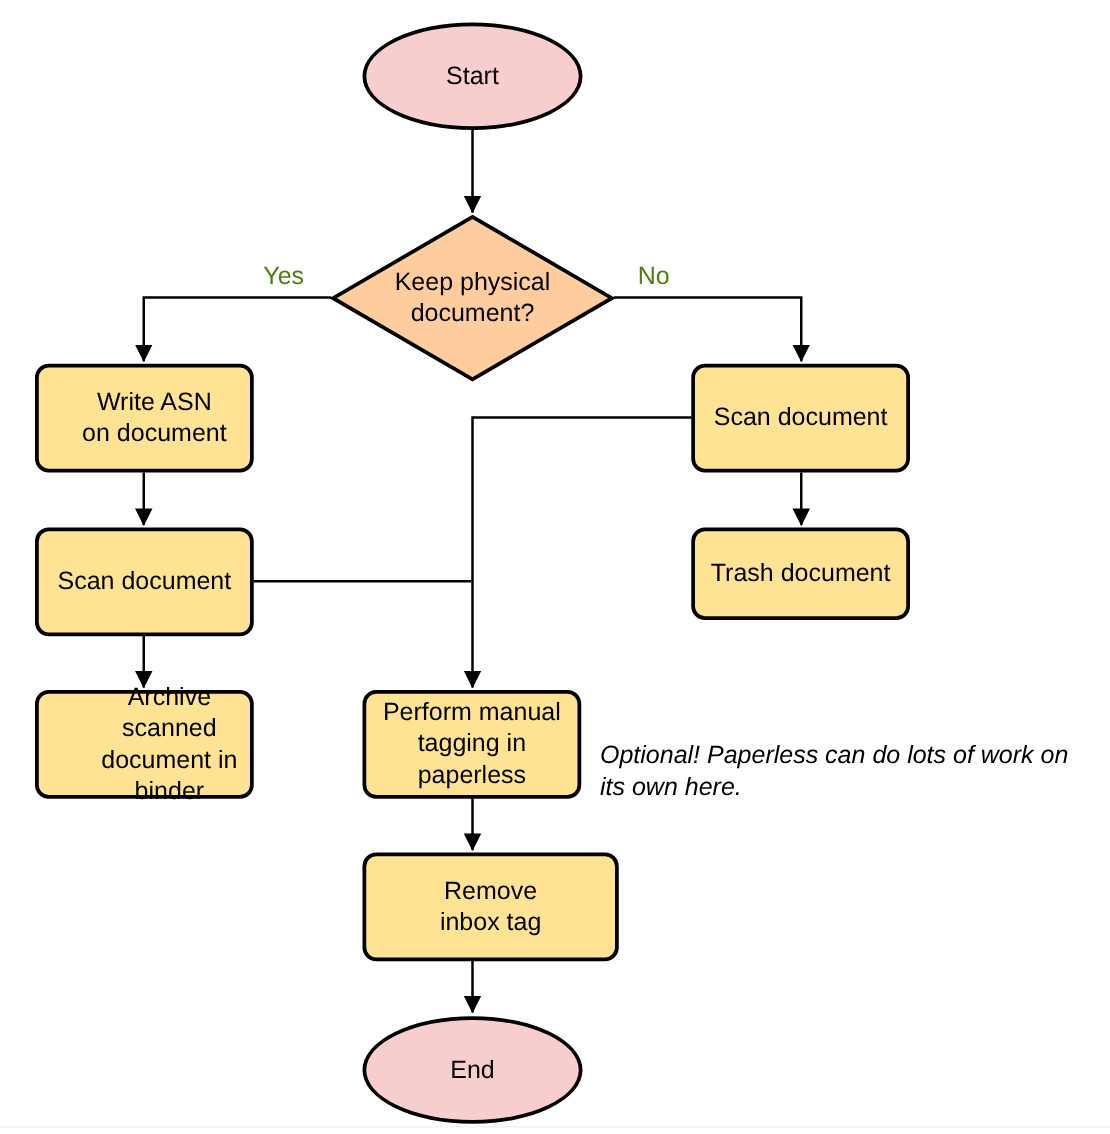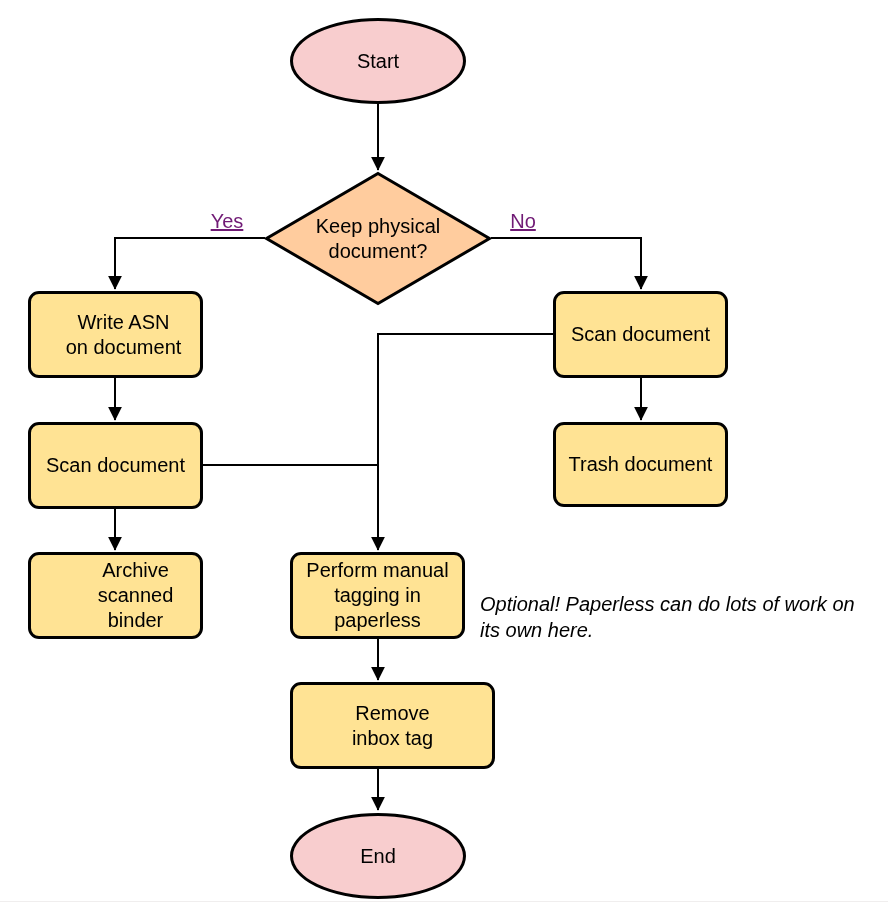--- a/index.html
+++ b/index.html
@@ -62,23 +62,22 @@
     overflow: visible;
   }
   .decision .label {
     position: relative;
     z-index: 1;
   }
   .edge-label {
     position: absolute;
     z-index: 2;
     font-size: 20px;
-    color: #701a75;
+    color: #4d7c0f;
     text-align: center;
-    text-decoration: underline;
   }
   .annotation {
     position: absolute;
     z-index: 2;
     font-size: 20px;
     font-style: italic;
     line-height: 26px;
     color: #000000;
     text-align: left;
   }
@@ -93,21 +92,21 @@
     z-index: 0;
   }
 
   
   .n-start        { left: 290px; top: 18px;  width: 176px; height: 86px; }
   .n-decision     { left: 265px; top: 172px; width: 226px; height: 133px; }
   .n-write-asn    { left: 28px;  top: 291px; width: 175px; height: 87px; padding-left: 16px; }
   .n-scan-left    { left: 28px;  top: 422px; width: 175px; height: 87px; }
   .n-archive      { left: 28px;  top: 552px; width: 175px; height: 87px; padding-left: 40px; }
   .n-scan-right   { left: 553px; top: 291px; width: 175px; height: 87px; }
-  .n-trash        { left: 553px; top: 422px; width: 175px; height: 85px; }
+  .n-trash        { left: 553px; top: 422px; width: 175px; height: 74px; }
   .n-tagging      { left: 290px; top: 552px; width: 175px; height: 87px; align-items: center; }
   .n-remove-inbox { left: 290px; top: 682px; width: 205px; height: 87px; }
   .n-end          { left: 290px; top: 813px; width: 176px; height: 86px; }
   .l-yes          { left: 202px; top: 210px; width: 50px; }
   .l-no           { left: 500px; top: 210px; width: 46px; }
   .a-optional     { left: 480px; top: 591px; width: 410px; }
 </style>
 </head>
 <body>
 
@@ -163,20 +162,21 @@
 
   <div class="node process n-scan-left">
     <div class="label">
       <span>Scan document</span>
     </div>
   </div>
 
   <div class="node process n-archive">
     <div class="label">
       <span>Archive scanned</span>
+      <span>document in</span>
       <span>binder</span>
     </div>
   </div>
 
   <div class="node process n-scan-right">
     <div class="label">
       <span>Scan document</span>
     </div>
   </div>
 

